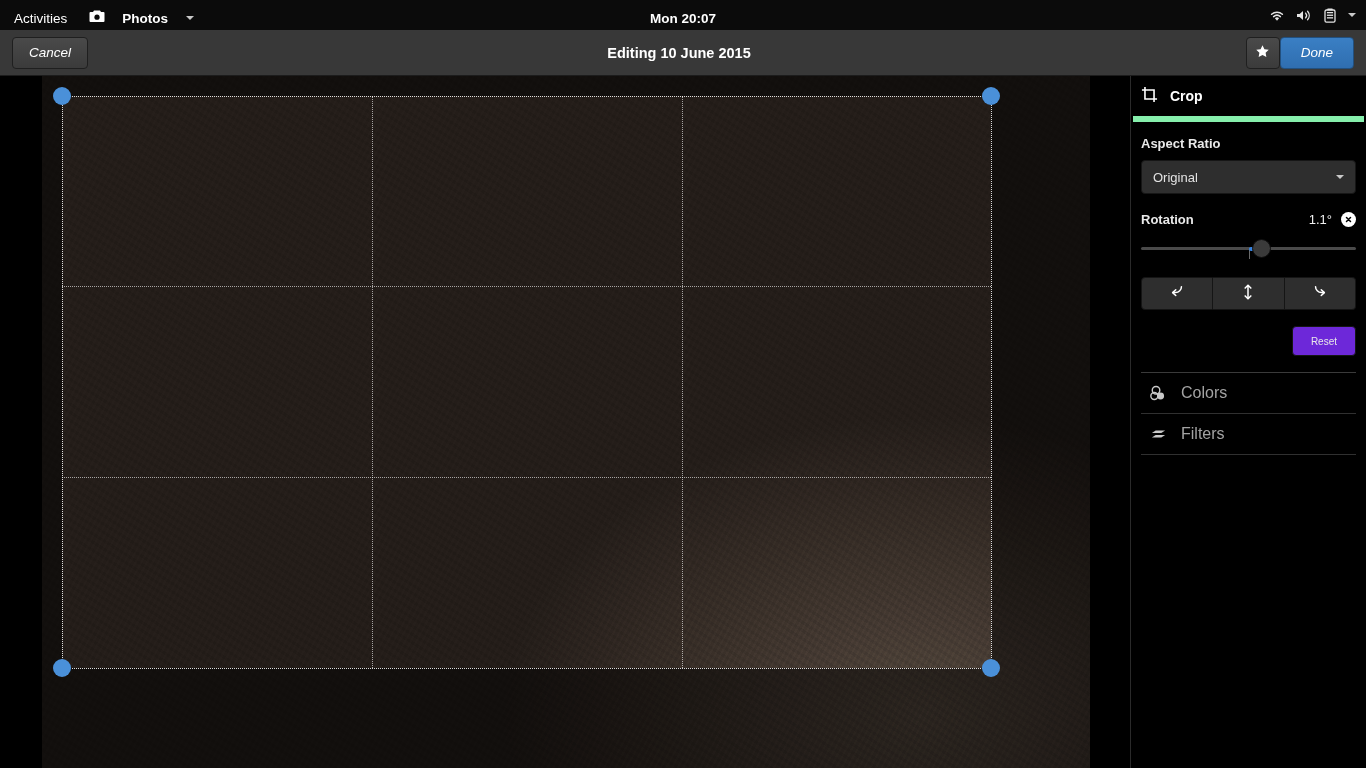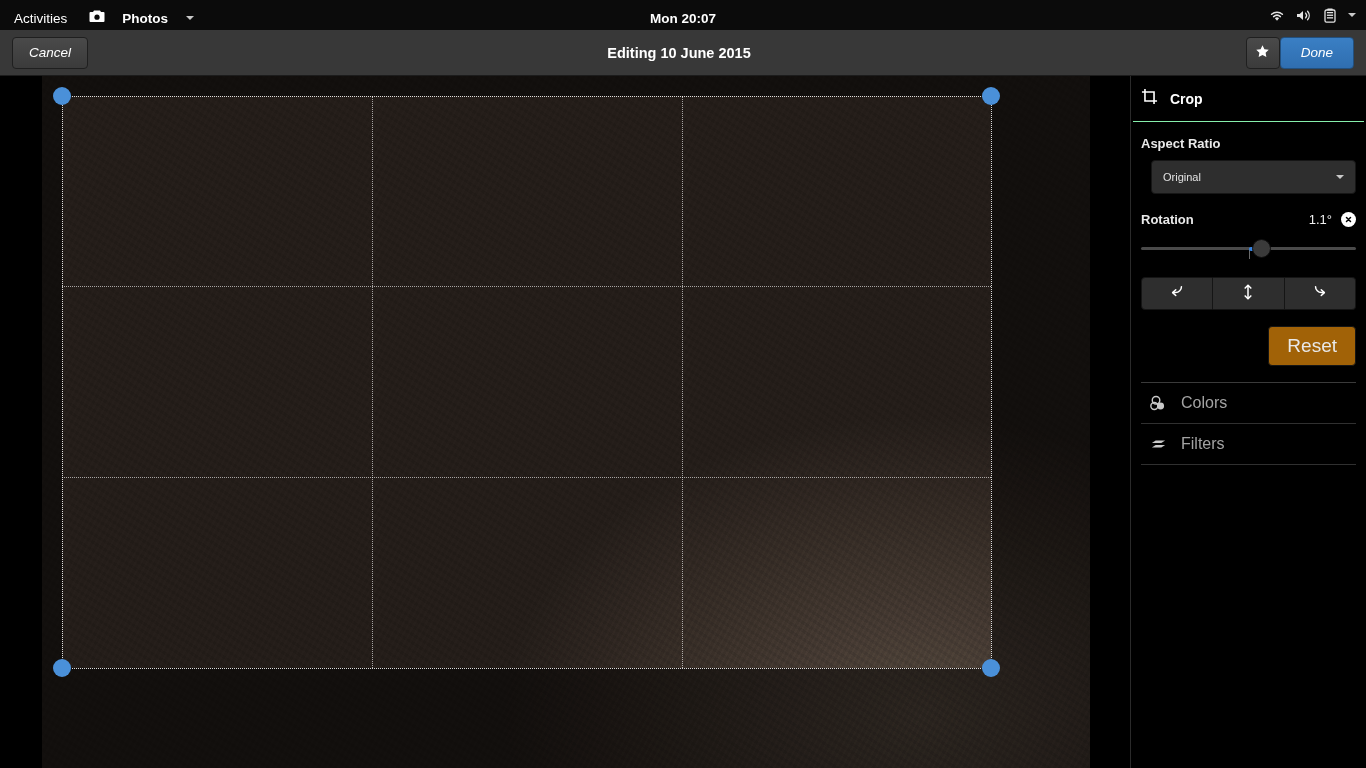--- a/index.html
+++ b/index.html
@@ -118,33 +118,33 @@
 
   
   #sidebar {
     position:absolute; top:0; right:0; width:236px; height:692px;
     background:#000; border-left:1px solid #2a2a2a;
     color:#e6e6e6;
   }
   .sb-head {
     display:flex; align-items:center; gap:12px;
     height:46px; padding:0 8px 0 8px;
-    border-bottom:1px solid #86efac;
+    border-bottom:6px solid #86efac;
     margin:0 2px;
   }
   .sb-head .t { font-size:14px; font-weight:700; color:#fff; }
   .sb-body { padding:14px 8px 0 8px; margin:0 2px; }
 
   .field-label { font-size:13px; font-weight:700; color:#e9e9e9; margin-bottom:9px; }
 
   .combo {
     height:34px; border-radius:4px; background:#2e2e2e;
     border:1px solid #161616;
     display:flex; align-items:center; justify-content:space-between;
-    padding:12px 11px; font-size:11px; color:#e2e2e2; cursor:pointer;margin-left:10px;
+    padding:12px 11px; font-size:13px; color:#e2e2e2; cursor:pointer;
   }
 
   .row-between { display:flex; align-items:center; justify-content:space-between; margin-top:18px; }
   .rot-label { font-size:13px; font-weight:700; color:#e9e9e9; }
   .rot-right { display:flex; align-items:center; gap:9px; }
   .rot-val { font-size:13px; color:#f0f0f0; }
   .clear-btn {
     width:15px; height:15px; border-radius:50%; background:#ffffff;
     display:flex; align-items:center; justify-content:center; cursor:pointer;
   }
@@ -174,23 +174,23 @@
     flex:1; height:33px; background:#2e2e2e; border:1px solid #151515;
     color:#ffffff; display:flex; align-items:center; justify-content:center;
     cursor:pointer; padding:0;
   }
   .btn-group button:first-child { border-radius:4px 0 0 4px; }
   .btn-group button:last-child { border-radius:0 4px 4px 0; }
   .btn-group button + button { border-left:none; }
 
   .reset-wrap { display:flex; justify-content:flex-end; margin-top:16px; padding-bottom:16px; }
   #reset-btn {
-    height:40px; padding:0 18px; border-radius:4px;
-    background:#a16207; border:1px solid #151515;
-    color:#e8e8e8; font-size:19px; cursor:pointer;
+    height:30px; padding:0 18px; border-radius:4px;
+    background:#6d28d9; border:1px solid #151515;
+    color:#e8e8e8; font-size:10px; cursor:pointer;
     font-family:"Liberation Sans", sans-serif;
   }
 
   .sb-divider { height:1px; background:#3a3a3a; margin:0 10px; }
 
   .sb-item {
     display:flex; align-items:center; gap:13px;
     height:41px; padding:0 8px; margin:0 10px;
     border-bottom:1px solid #303030;
     cursor:pointer;

